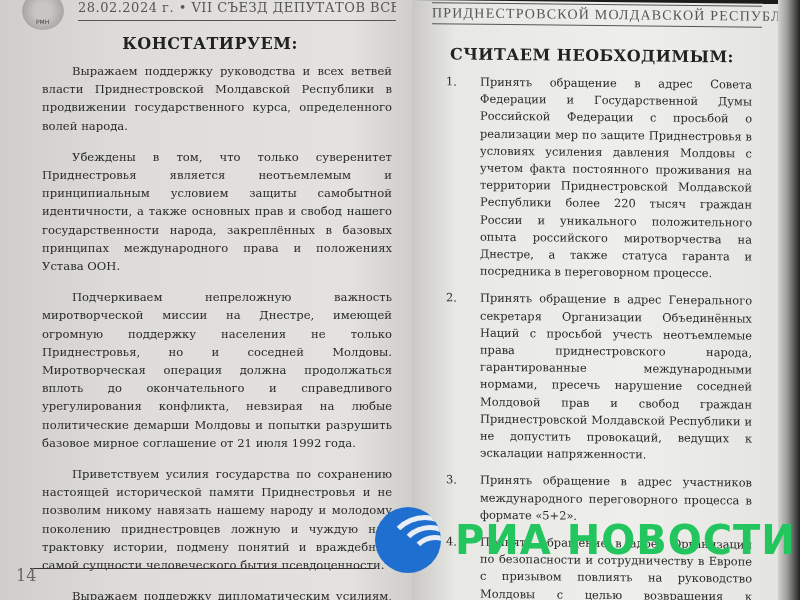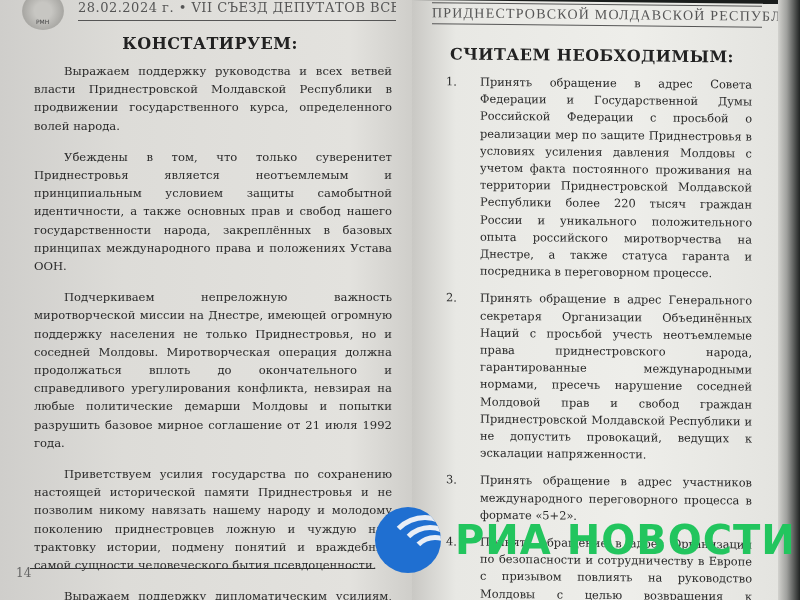--- a/index.html
+++ b/index.html
@@ -61,32 +61,32 @@
   .heading {
     text-align:center; font-weight:bold; font-size:16px; color:#222;
     letter-spacing:0.5px;
   }
   .heading-left { position:absolute; left:4px; width:412px; top:34px; }
   .heading-right { margin-top:44px; }
   .left-body {
     position:absolute; left:30px; top:62px; width:362px;
     font-size:11.6px; line-height:18.2px; text-align:justify;
   }
-  .left-body p { margin:0 0 13px 4px; text-indent:30px; }
+  .left-body p { margin:0 0 13px 12px; text-indent:30px; }
   .right-body {
     margin-top:10px; font-size:11.4px; line-height:17.2px;
   }
   .item { display:flex; margin-bottom:10px; }
   .item-num { width:34px; flex-shrink:0; padding-left:14px; }
   .item-text { flex:1; text-align:justify; }
   .footer-rule {
     position:absolute; left:30px; top:568px; width:345px; border-top:1.5px solid #333;
   }
   .page-number {
-    position:absolute; left:16px; top:566px; font-size:12px; color:#666;
+    position:absolute; left:16px; top:566px; font-size:16px; color:#666;
   }
   .watermark {
     position:absolute; left:375px; top:505px; height:70px; display:flex; align-items:center;
   }
   .wm-globe {
     width:66px; height:66px; border-radius:50%;
     background:#1f6fd1; position:relative; overflow:hidden;
   }
   .wm-arc {
     position:absolute; border:5px solid #e9eef6; border-color:#e9eef6 transparent transparent transparent;

